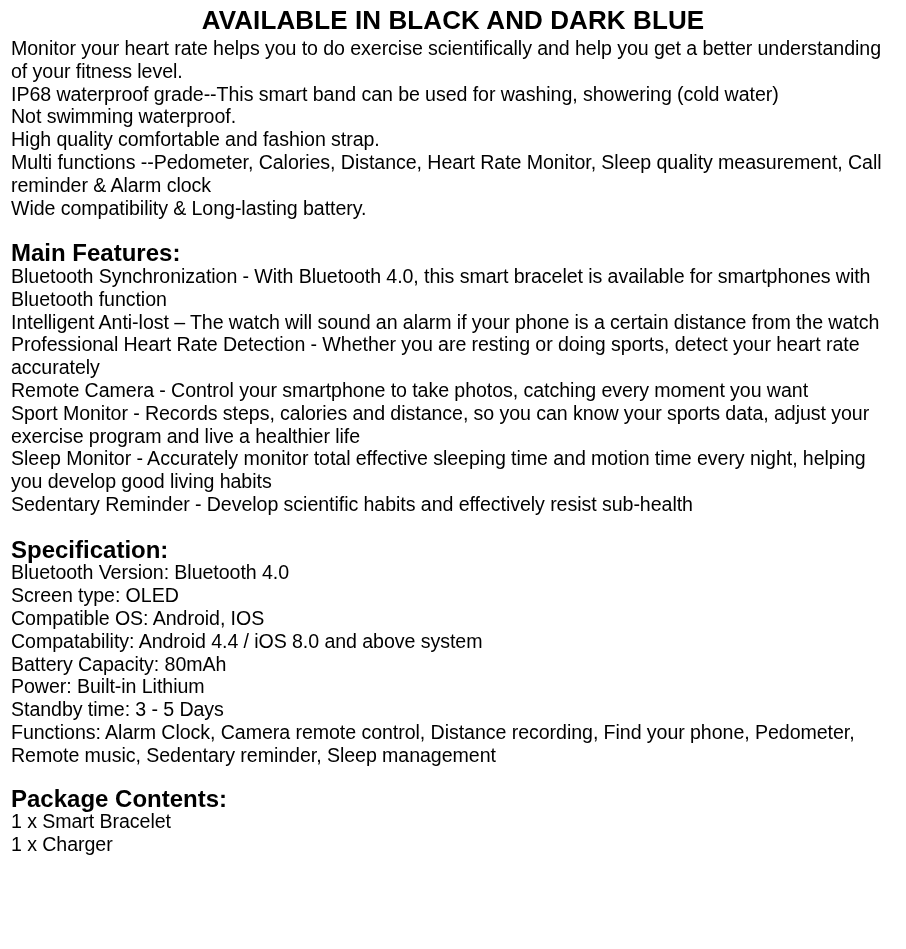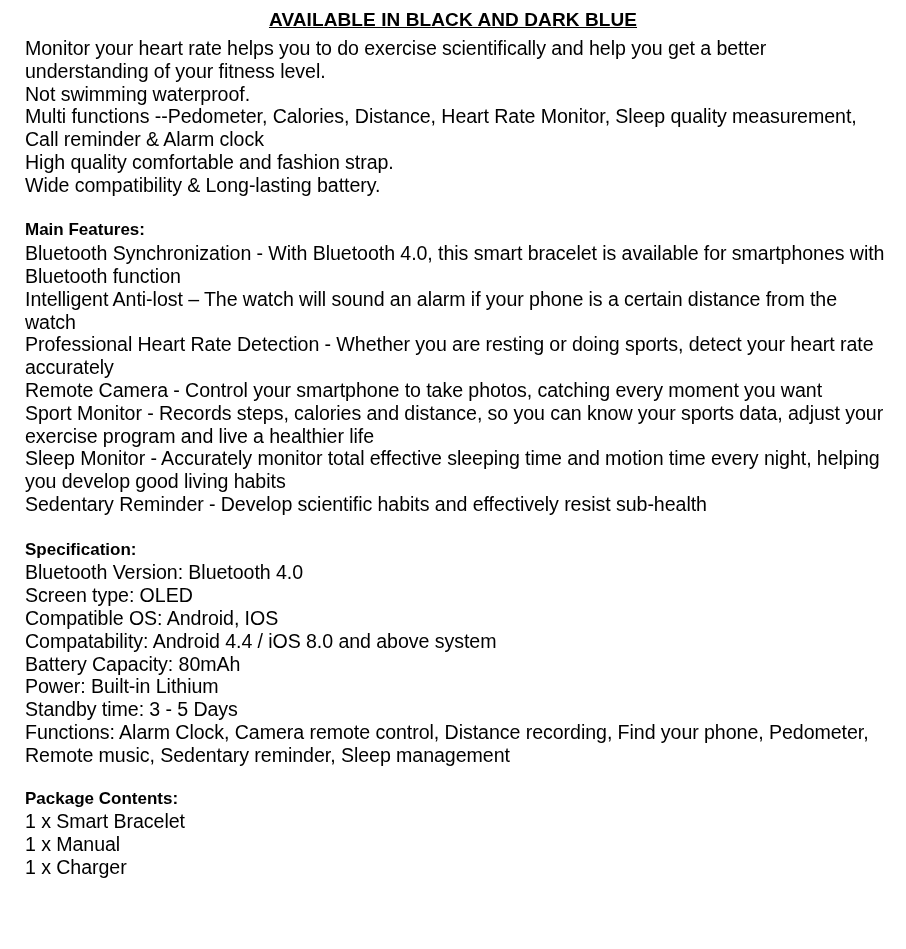--- a/index.html
+++ b/index.html
@@ -18,44 +18,43 @@
   }
   .page {
     width: 906px;
     height: 949px;
     box-sizing: border-box;
     padding: 0;
     position: relative;
   }
   .doc-title {
     text-align: center;
-    font-size: 19px;
+    font-size: 26px;
     font-weight: bold;
     line-height: 30px;
     letter-spacing: 0.1px;
     margin: 0;
     padding: 5px 0 2px 0;
     white-space: nowrap;
-    text-decoration: underline;
   }
   .block {
     margin: 0;
-    padding: 0 14px 0 25px;
+    padding: 0 14px 0 11px;
   }
   .para {
     font-size: 19.6px;
     line-height: 22.8px;
     margin: 0;
     padding: 0;
     text-align: left;
     word-spacing: -0.1px;
     letter-spacing: -0.05px;
   }
   .section-head {
-    font-size: 17px;
+    font-size: 24px;
     line-height: 22.8px;
     font-weight: bold;
     margin: 0;
     padding: 0;
   }
   .spacer {
     height: 22.8px;
     line-height: 22.8px;
     font-size: 19.6px;
   }
@@ -65,23 +64,24 @@
 </style>
 </head>
 <body>
 
 <div class="page">
 
   <h1 class="doc-title">AVAILABLE IN BLACK AND DARK BLUE</h1>
 
   <div class="block">
     <p class="para">Monitor your heart rate helps you to do exercise scientifically and help you get a better understanding of your fitness level.</p>
+    <p class="para">IP68 waterproof grade--This smart band can be used for washing, showering (cold water)</p>
     <p class="para">Not swimming waterproof.</p>
+    <p class="para">High quality comfortable and fashion strap.</p>
     <p class="para">Multi functions --Pedometer, Calories, Distance, Heart Rate Monitor, Sleep quality measurement, Call reminder &amp; Alarm clock</p>
-    <p class="para">High quality comfortable and fashion strap.</p>
     <p class="para">Wide compatibility &amp; Long-lasting battery.</p>
   </div>
 
   <div class="spacer">&nbsp;</div>
 
   <div class="block">
     <p class="section-head">Main Features:</p>
     <p class="para">Bluetooth Synchronization - With Bluetooth 4.0, this smart bracelet is available for smartphones with Bluetooth function</p>
     <p class="para">Intelligent Anti-lost – The watch will sound an alarm if your phone is a certain distance from the watch</p>
     <p class="para">Professional Heart Rate Detection - Whether you are resting or doing sports, detect your heart rate accurately</p>
@@ -103,17 +103,16 @@
     <p class="para">Power: Built-in Lithium</p>
     <p class="para">Standby time: 3 - 5 Days</p>
     <p class="para">Functions: Alarm Clock, Camera remote control, Distance recording, Find your phone, Pedometer, Remote music, Sedentary reminder, Sleep management</p>
   </div>
 
   <div class="spacer spacer-sm">&nbsp;</div>
 
   <div class="block">
     <p class="section-head">Package Contents:</p>
     <p class="para">1 x Smart Bracelet</p>
-    <p class="para">1 x Manual</p>
     <p class="para">1 x Charger</p>
   </div>
 
 </div>
 
 </body></html>

